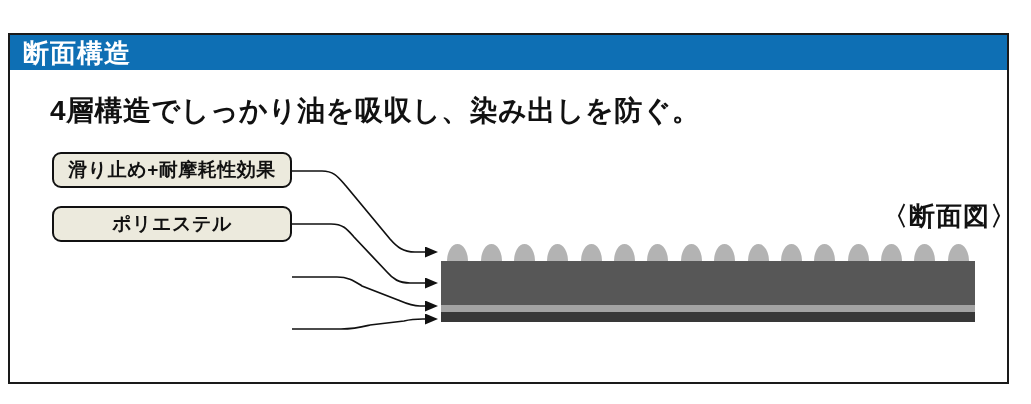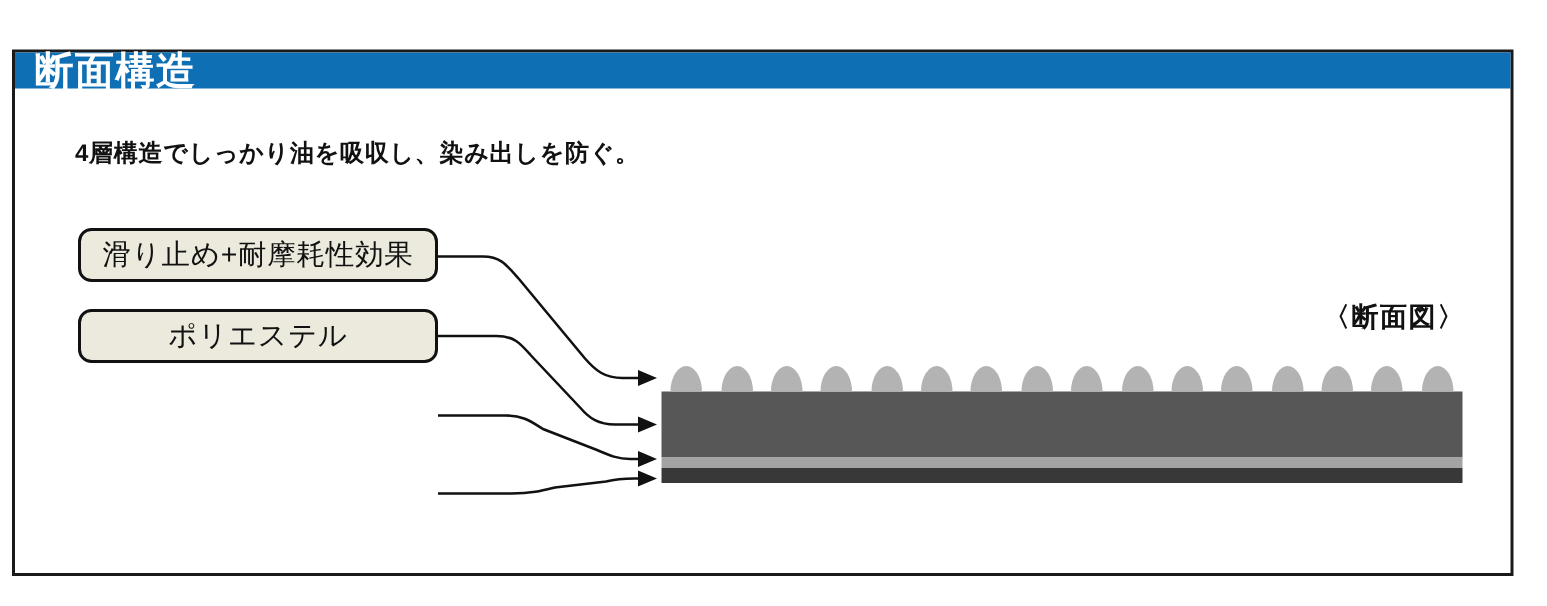--- a/index.html
+++ b/index.html
@@ -16,42 +16,42 @@
   .frame {
     position: absolute; left: 8px; top: 33px;
     width: 1001px; height: 351px;
     border: 2px solid var(--c-frame, #1a1a1a);
     background: #fff;
   }
 
   
   .header-bar {
     position: absolute; left: 10px; top: 35px;
-    width: 997px; height: 24px;
+    width: 997px; height: 35px;
     background: var(--c-accent, #0e6fb4);
     display: flex; align-items: center;
   }
   .header-bar .title {
     color: #fff; font-weight: bold; font-size: 26px;
     letter-spacing: 1px; padding-left: 13px; line-height: 1;
   }
 
   .description {
     position: absolute; left: 50px; top: 92px;
-    font-size: 16px; font-weight: bold; letter-spacing: 0.5px;
+    font-size: 28px; font-weight: bold; letter-spacing: 0.5px;
   }
 
   
   .label-box {
     position: absolute; left: 52px; width: 240px; height: 36px;
     background: var(--c-boxfill, #eceadd);
     border: 2px solid var(--c-line, #111);
     border-radius: 9px;
     display: flex; align-items: center; justify-content: center;
-    font-size: 19px; font-weight: normal; letter-spacing: 0.5px;
+    font-size: 19px; font-weight: bold; letter-spacing: 0.5px;
   }
   .lb1 { top: 152px; }
   .lb2 { top: 206px; }
   .lb3 { top: 259px; }
   .lb4 { top: 311px; }
 
   
   .connectors {
     position: absolute; left: 0; top: 0;
     width: 1031px; height: 404px;
@@ -70,21 +70,21 @@
     width: 21px; height: 17px;
     background: var(--c-bumps, #b3b3b3);
     border-radius: 50% 50% 0 0 / 100% 100% 0 0;
   }
   .layer-body  { height: 44px; background: var(--c-body, #575757); }
   .layer-seep  { height: 7px;  background: var(--c-seep, #a3a3a3); }
   .layer-adh   { height: 10px; background: var(--c-adh, #383838); }
 
   .section-view-label {
     position: absolute; left: 882px; top: 199px;
-    font-size: 18px; font-weight: 600; letter-spacing: 1px;
+    font-size: 26px; font-weight: 600; letter-spacing: 1px;
   }
 </style>
 </head>
 <body>
 
 <div class="page">
 
   <div class="frame"></div>
 
   <div class="header-bar">

